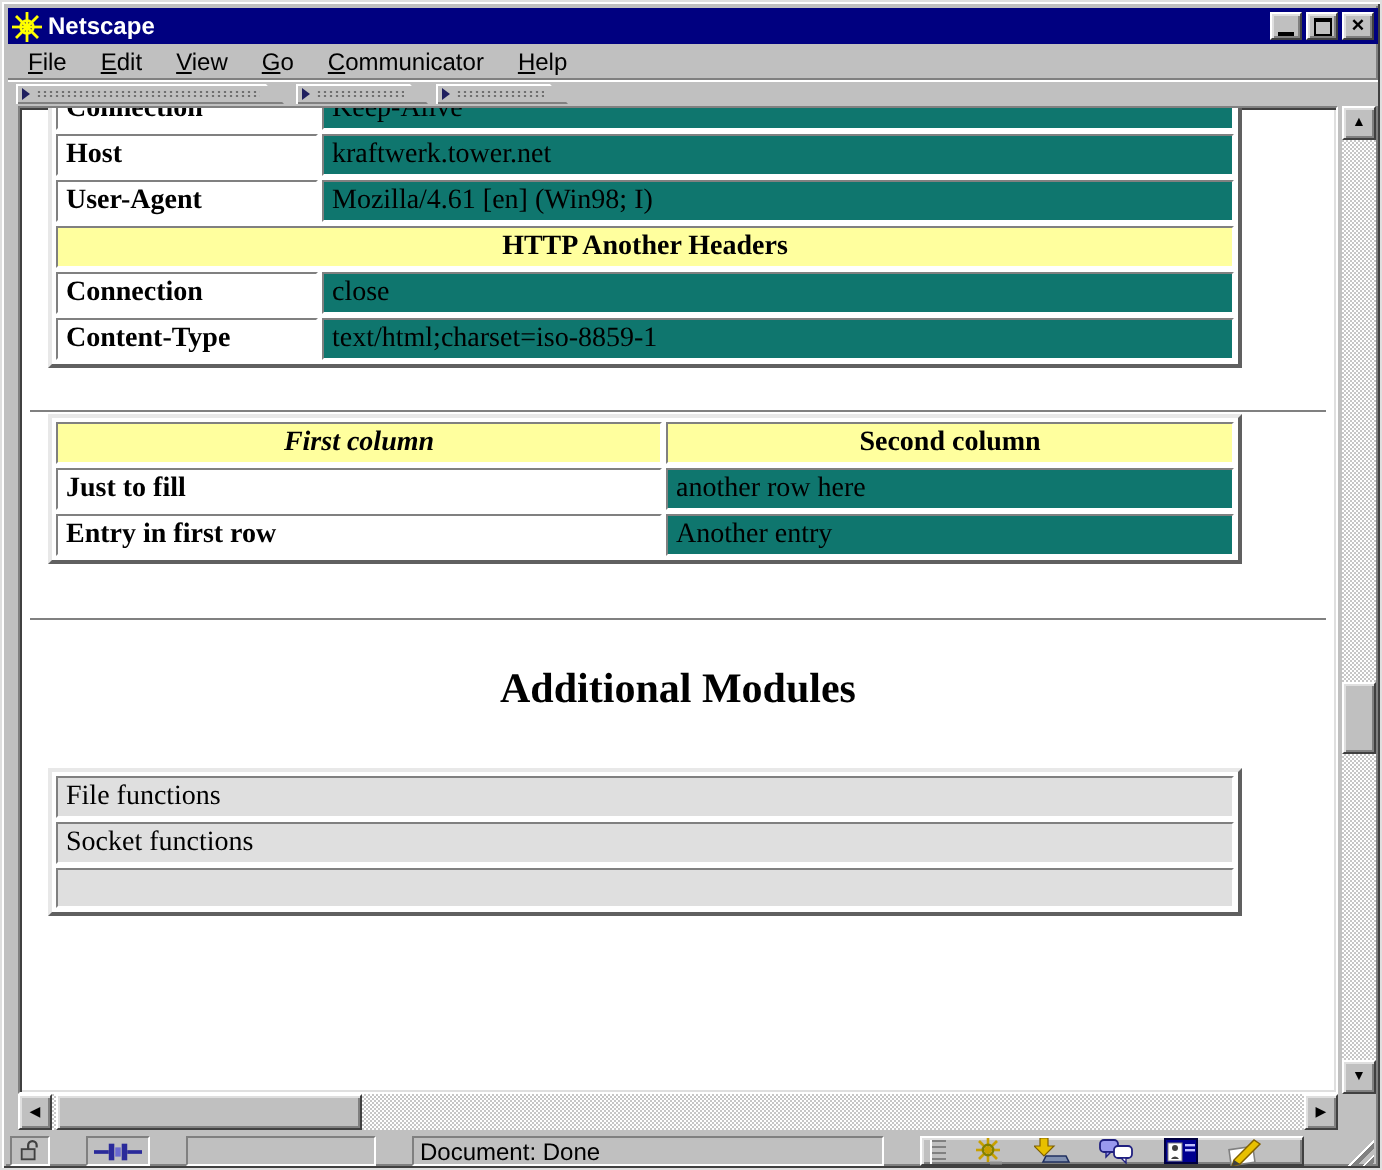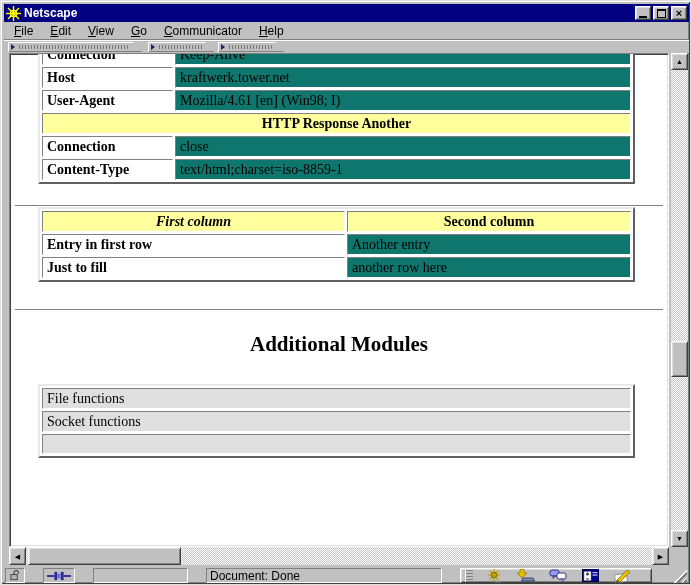--- a/index.html
+++ b/index.html
@@ -61,21 +61,21 @@
     position:absolute; left:8px; top:52px; width:660px; height:494px;
     background:#fff; overflow:hidden;
     border:1px solid; border-color:#808080 #fff #fff #808080;
     box-shadow: inset 1px 1px 0 #404040, inset -1px -1px 0 #dfdfdf;
   }
   .page { margin-top:-14px; font-family:"Liberation Serif", serif; font-size:14px; color:#000; }
 
   table.ntable {
     border-collapse:separate; border-spacing:2px;
     border:2px solid; border-color:#e8e8e8 #606060 #606060 #e8e8e8;
-    margin-left:28px; width:597px; background:#fff;
+    margin-left:14px; width:597px; background:#fff;
   }
   table.ntable td {
     border:1px solid; border-color:#808080 #fff #fff #808080;
     padding:1px 4px; height:20px; font-size:14px; line-height:17px;
     overflow:hidden; white-space:nowrap;
   }
   td.cell-name  { background:#fff; font-weight:bold; width:131px; }
   td.cell-value { background:#0f766e; }
   td.cell-banner{ background:#ffff9e; font-weight:bold; text-align:center; }
   td.cell-colhead { background:#ffff9e; font-weight:bold; text-align:center; }
@@ -199,21 +199,21 @@
         </tr>
         <tr>
           <td class="cell-name">Host</td>
           <td class="cell-value">kraftwerk.tower.net</td>
         </tr>
         <tr>
           <td class="cell-name">User-Agent</td>
           <td class="cell-value">Mozilla/4.61 [en] (Win98; I)</td>
         </tr>
         <tr>
-          <td class="cell-banner" colspan="2">HTTP Response Another</td>
+          <td class="cell-banner" colspan="2">HTTP Another Headers</td>
         </tr>
         <tr>
           <td class="cell-name">Connection</td>
           <td class="cell-value">close</td>
         </tr>
         <tr>
           <td class="cell-name">Content-Type</td>
           <td class="cell-value">text/html;charset=iso-8859-1</td>
         </tr>
       </tbody>
@@ -222,26 +222,26 @@
       <hr class="nhr">
 
 
       <table class="ntable">
         <tbody>
             <tr>
           <td class="cell-colhead" style="width:303px;font-style:italic;">First column</td>
           <td class="cell-colhead">Second column</td>
         </tr>
         <tr>
+          <td class="cell-left2">Just to fill</td>
+          <td class="cell-value">another row here</td>
+        </tr>
+        <tr>
           <td class="cell-left2">Entry in first row</td>
           <td class="cell-value">Another entry</td>
-        </tr>
-        <tr>
-          <td class="cell-left2">Just to fill</td>
-          <td class="cell-value">another row here</td>
         </tr>
       </tbody>
         </table>
 
       <hr class="nhr" style="margin-top:27px;">
 
       <h2 class="nheading" style="margin-bottom:27px;">Additional Modules</h2>
 
       <table class="ntable">
         <tbody>

